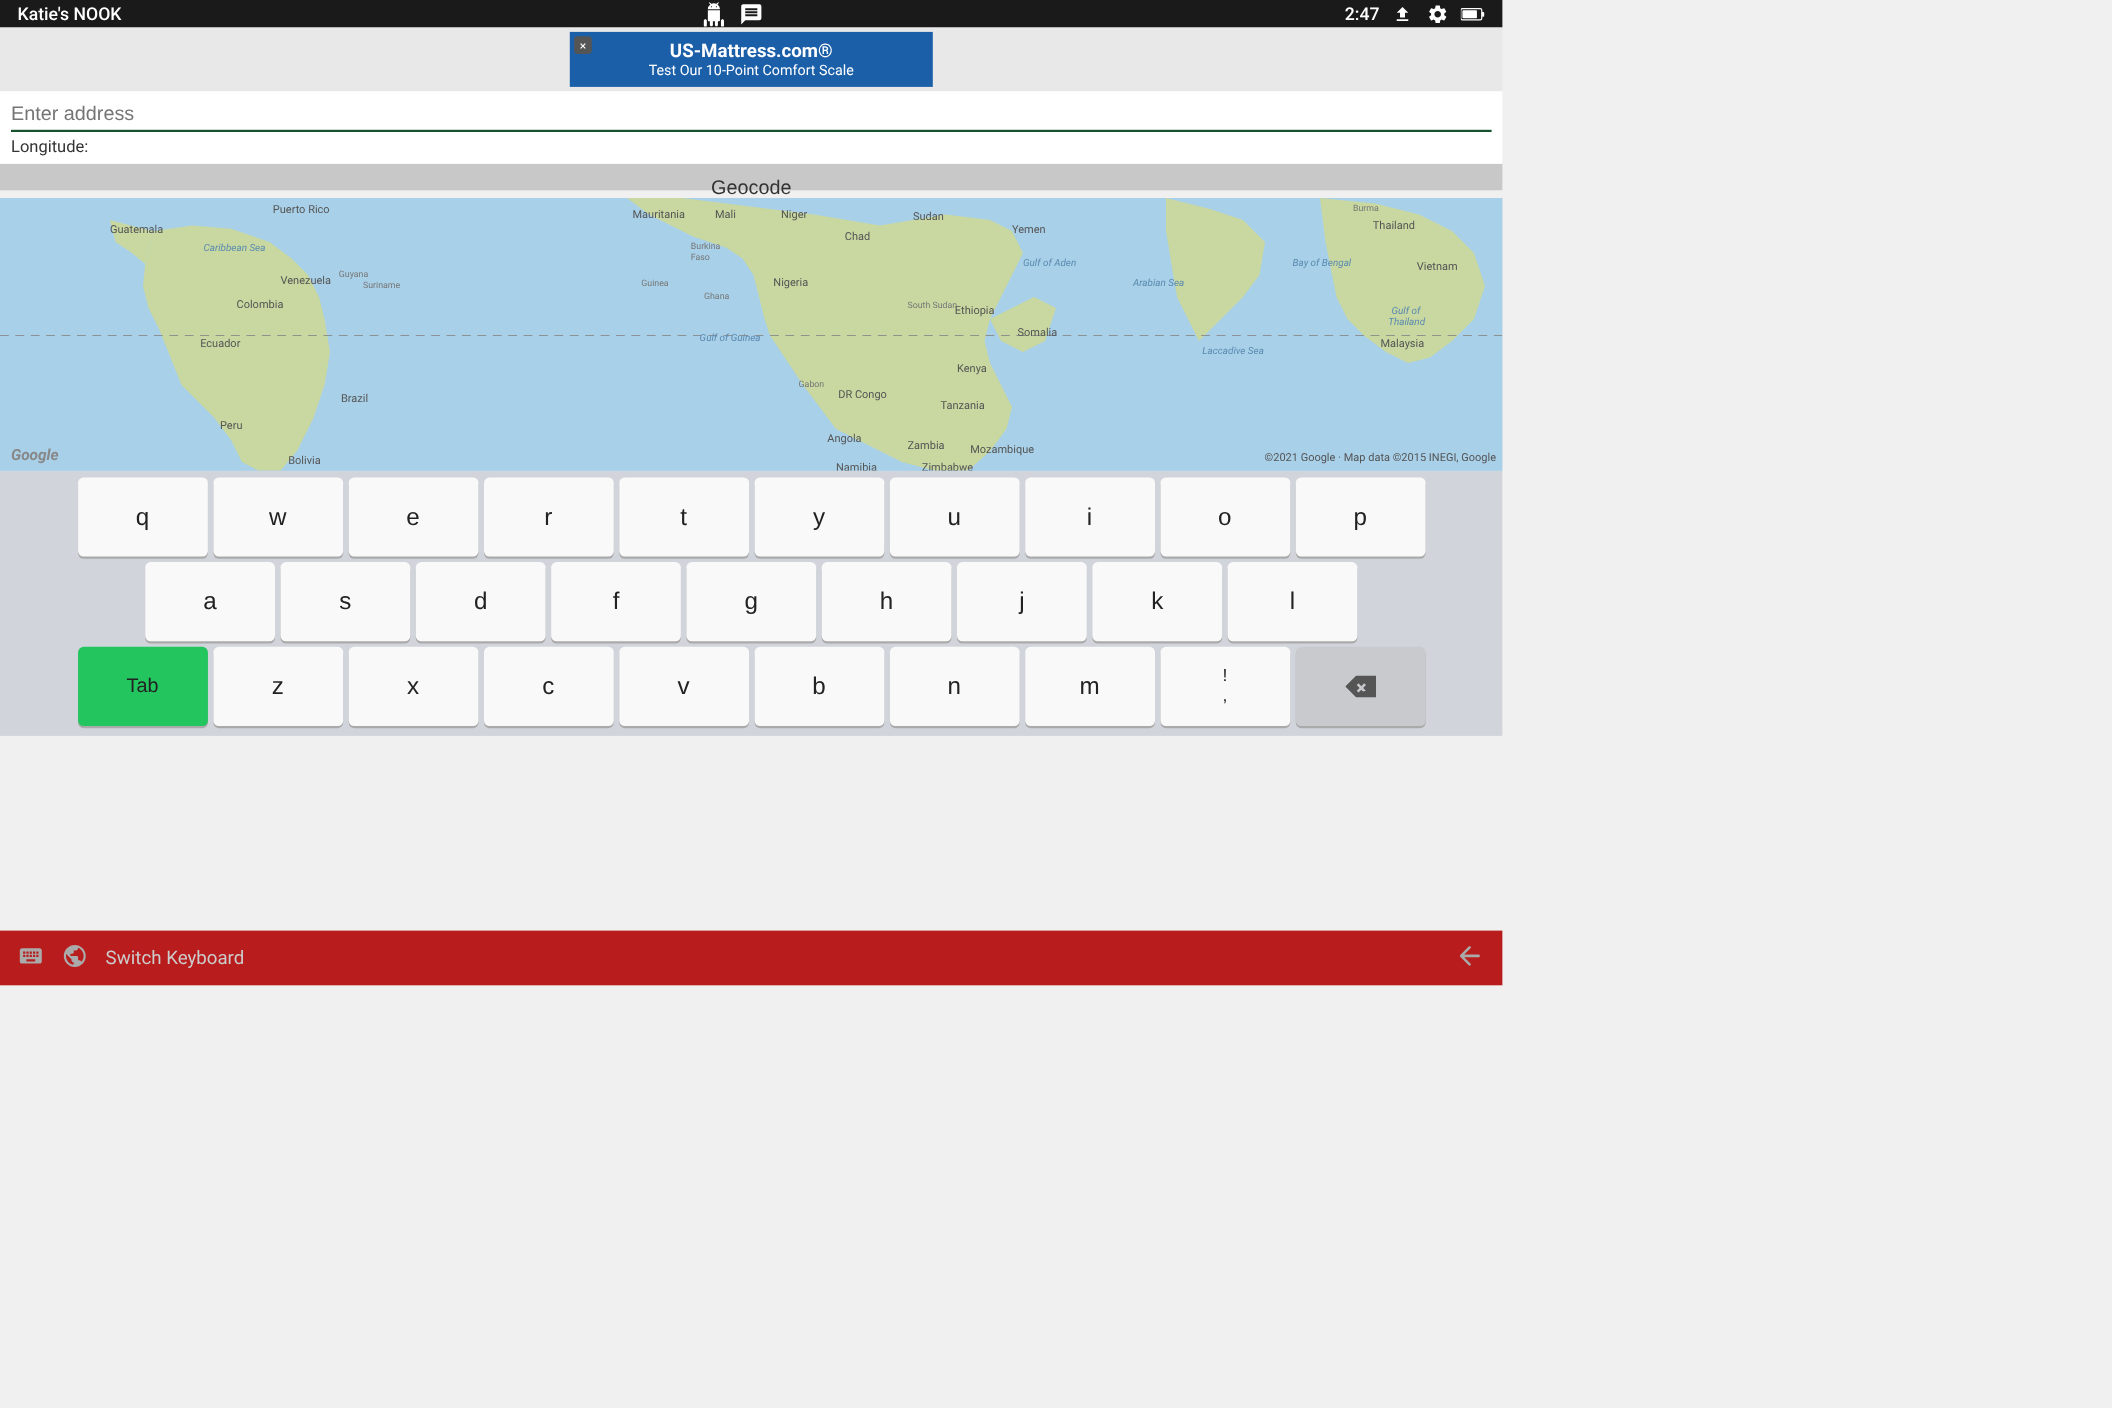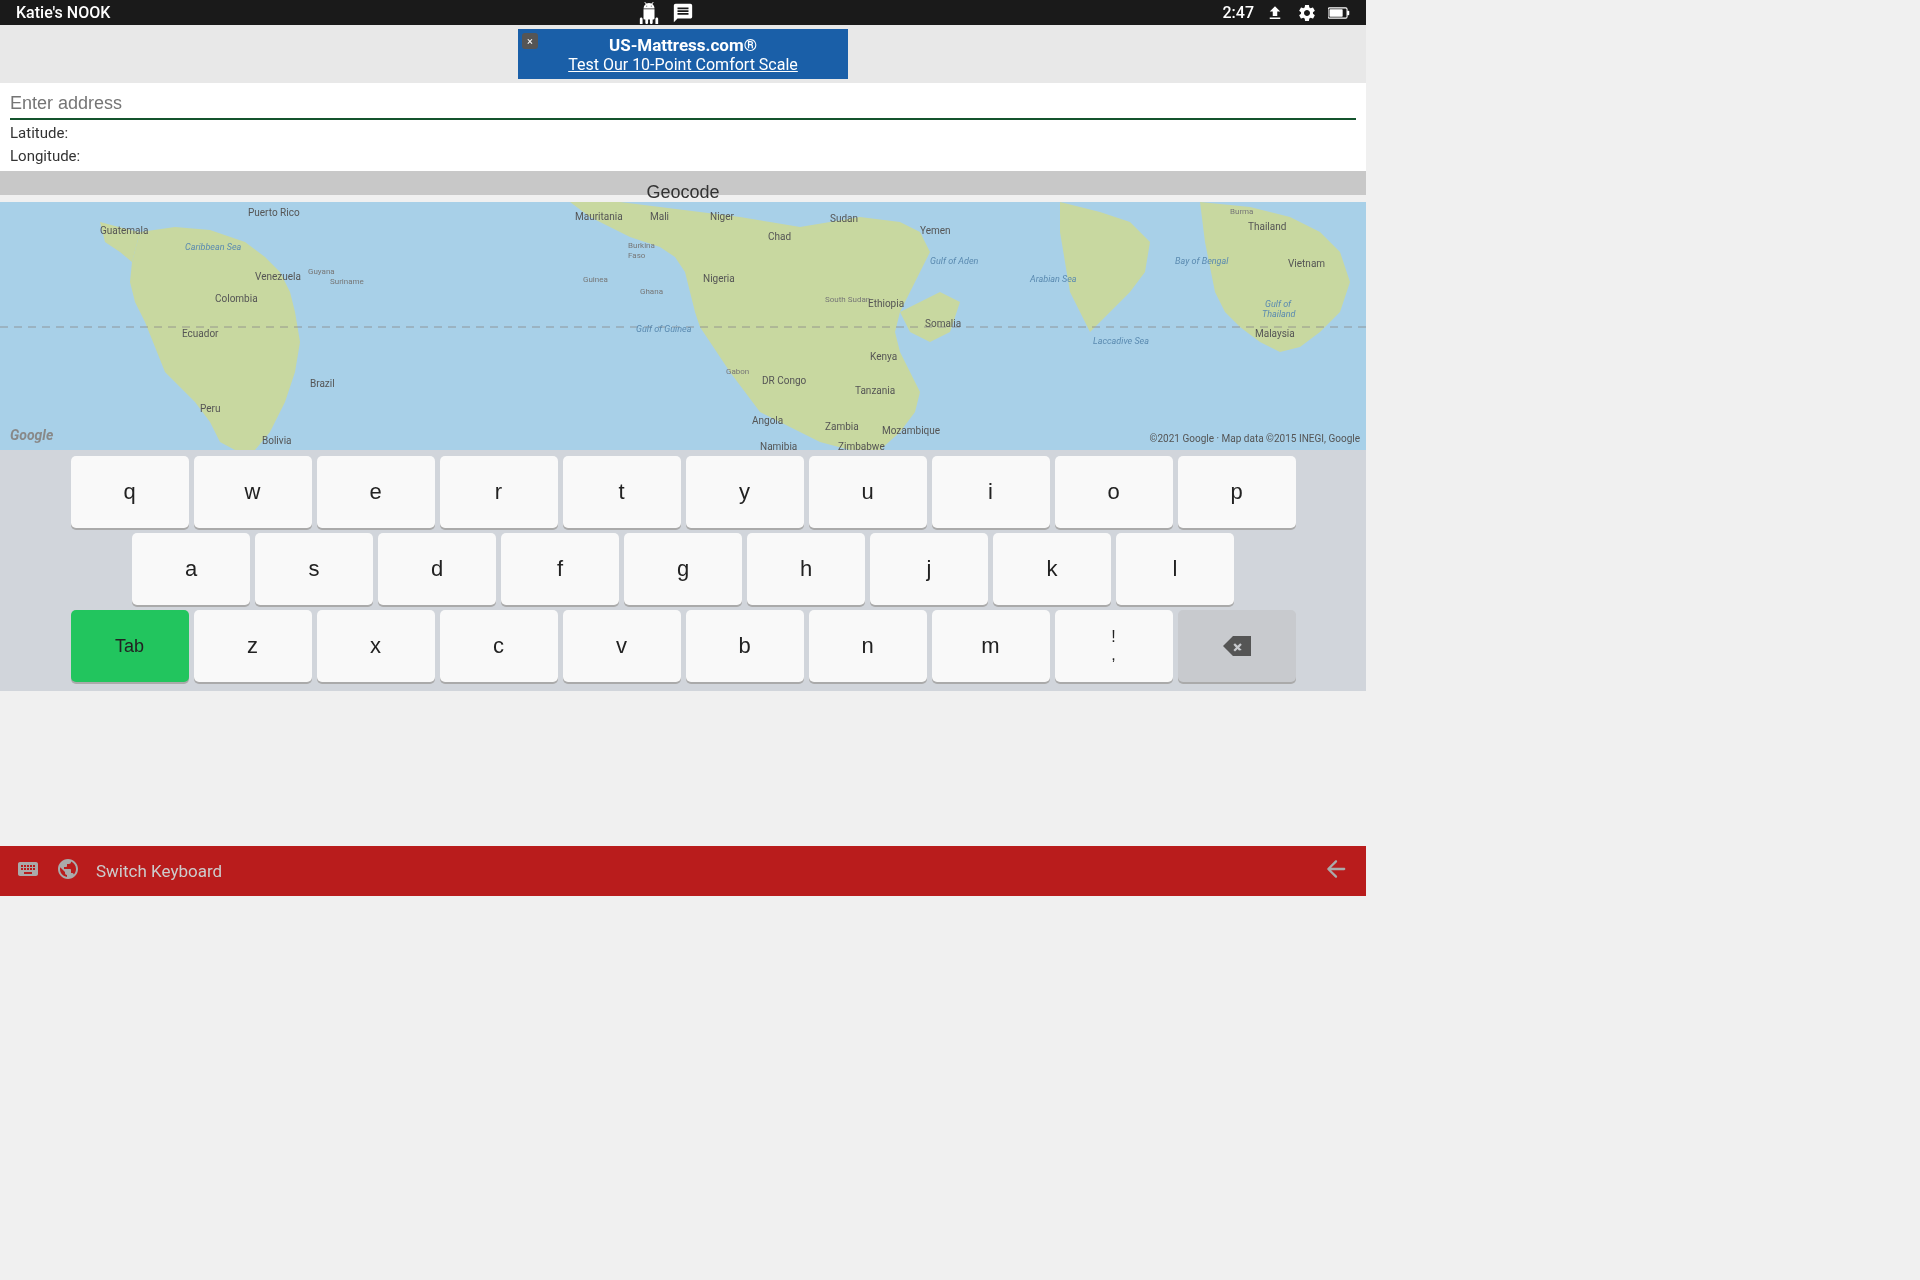--- a/index.html
+++ b/index.html
@@ -73,22 +73,21 @@
     }
     #ad-banner .ad-text {
       text-align: center;
     }
     #ad-banner .ad-logo {
       font-size: 17px;
       font-weight: bold;
       color: white;
     }
     #ad-banner .ad-sub {
-      font-size: 16px;
-      text-decoration: underline;
+      font-size: 13px;
     }
 
     
     #address-container {
       padding: 6px 10px 0 10px;
       background: #fff;
     }
     #address-input {
       width: 100%;
       border: none;
@@ -327,21 +326,20 @@
   </div>
 </div>
 
 
 <div id="address-container">
   <input id="address-input" type="text" placeholder="Enter address" style="">
 </div>
 
 
 <div id="coords">
-  <div class="coord-label">Latitude:</div>
   <div class="coord-label">Longitude:</div>
 </div>
 
 
 <button id="geocode-btn">Geocode</button>
 
 
 <div id="map-area">
   <svg id="map-svg" viewBox="0 0 1366 248" preserveAspectRatio="xMidYMid slice">
 

